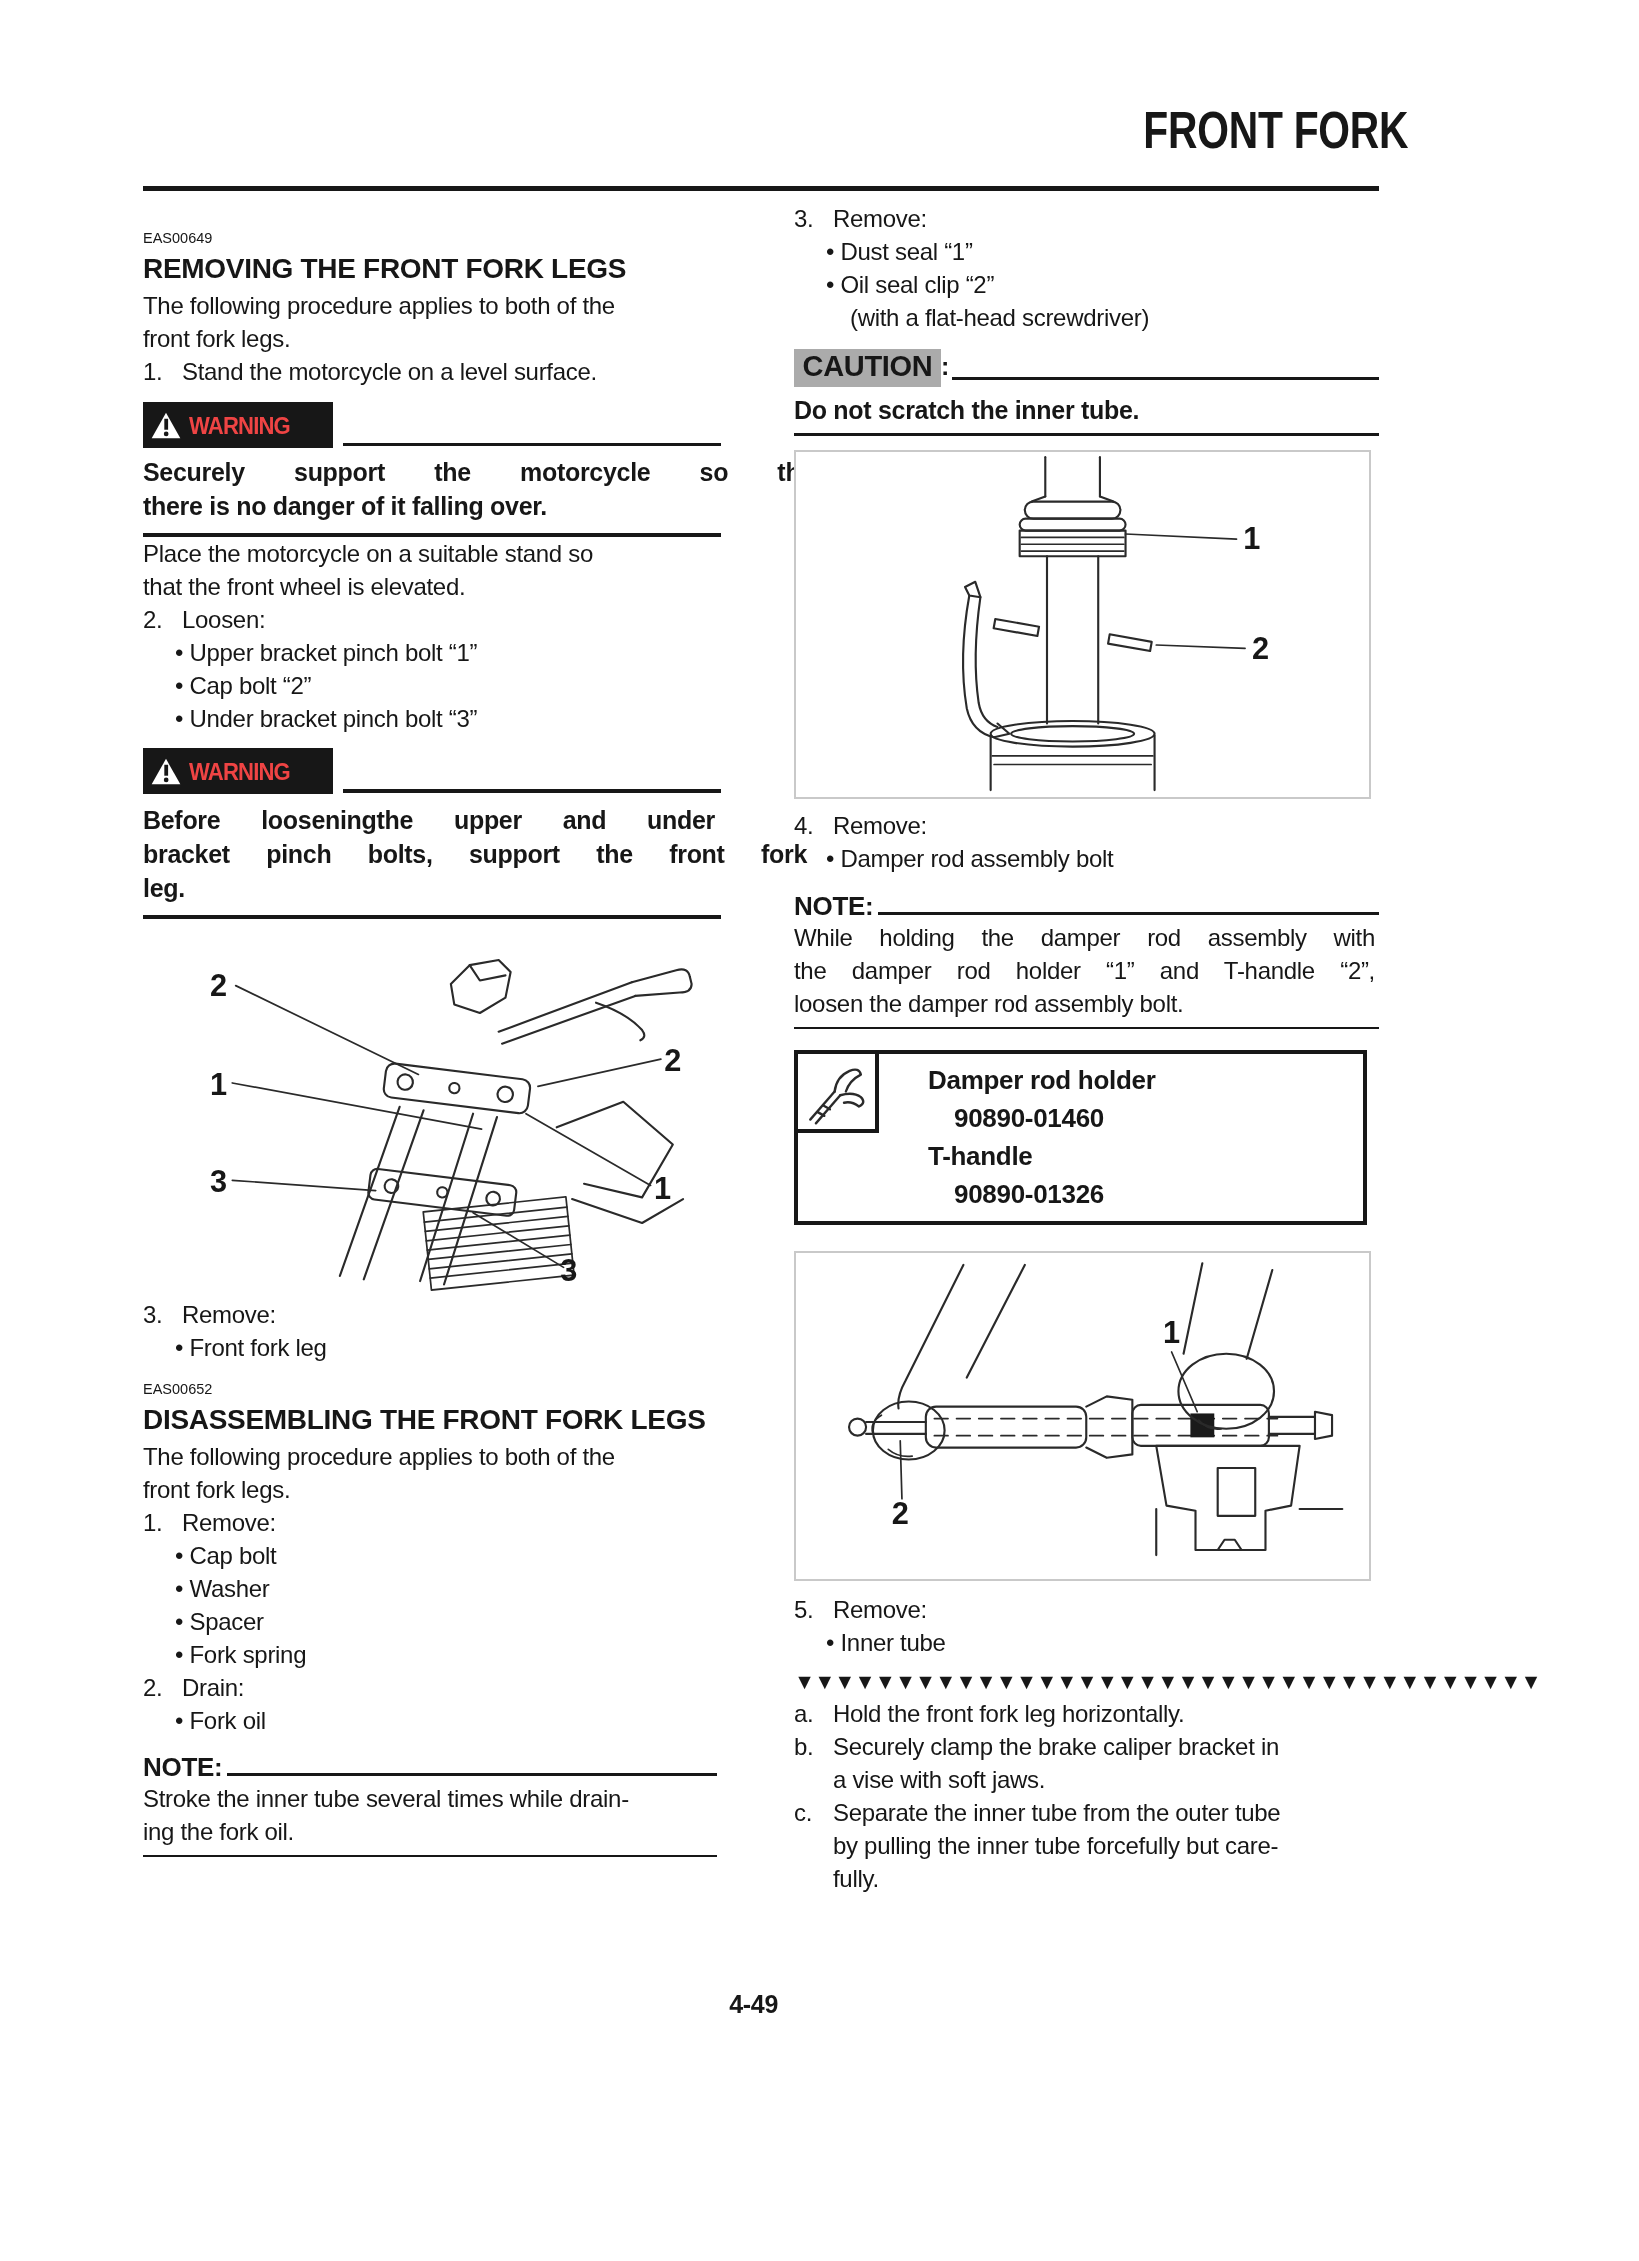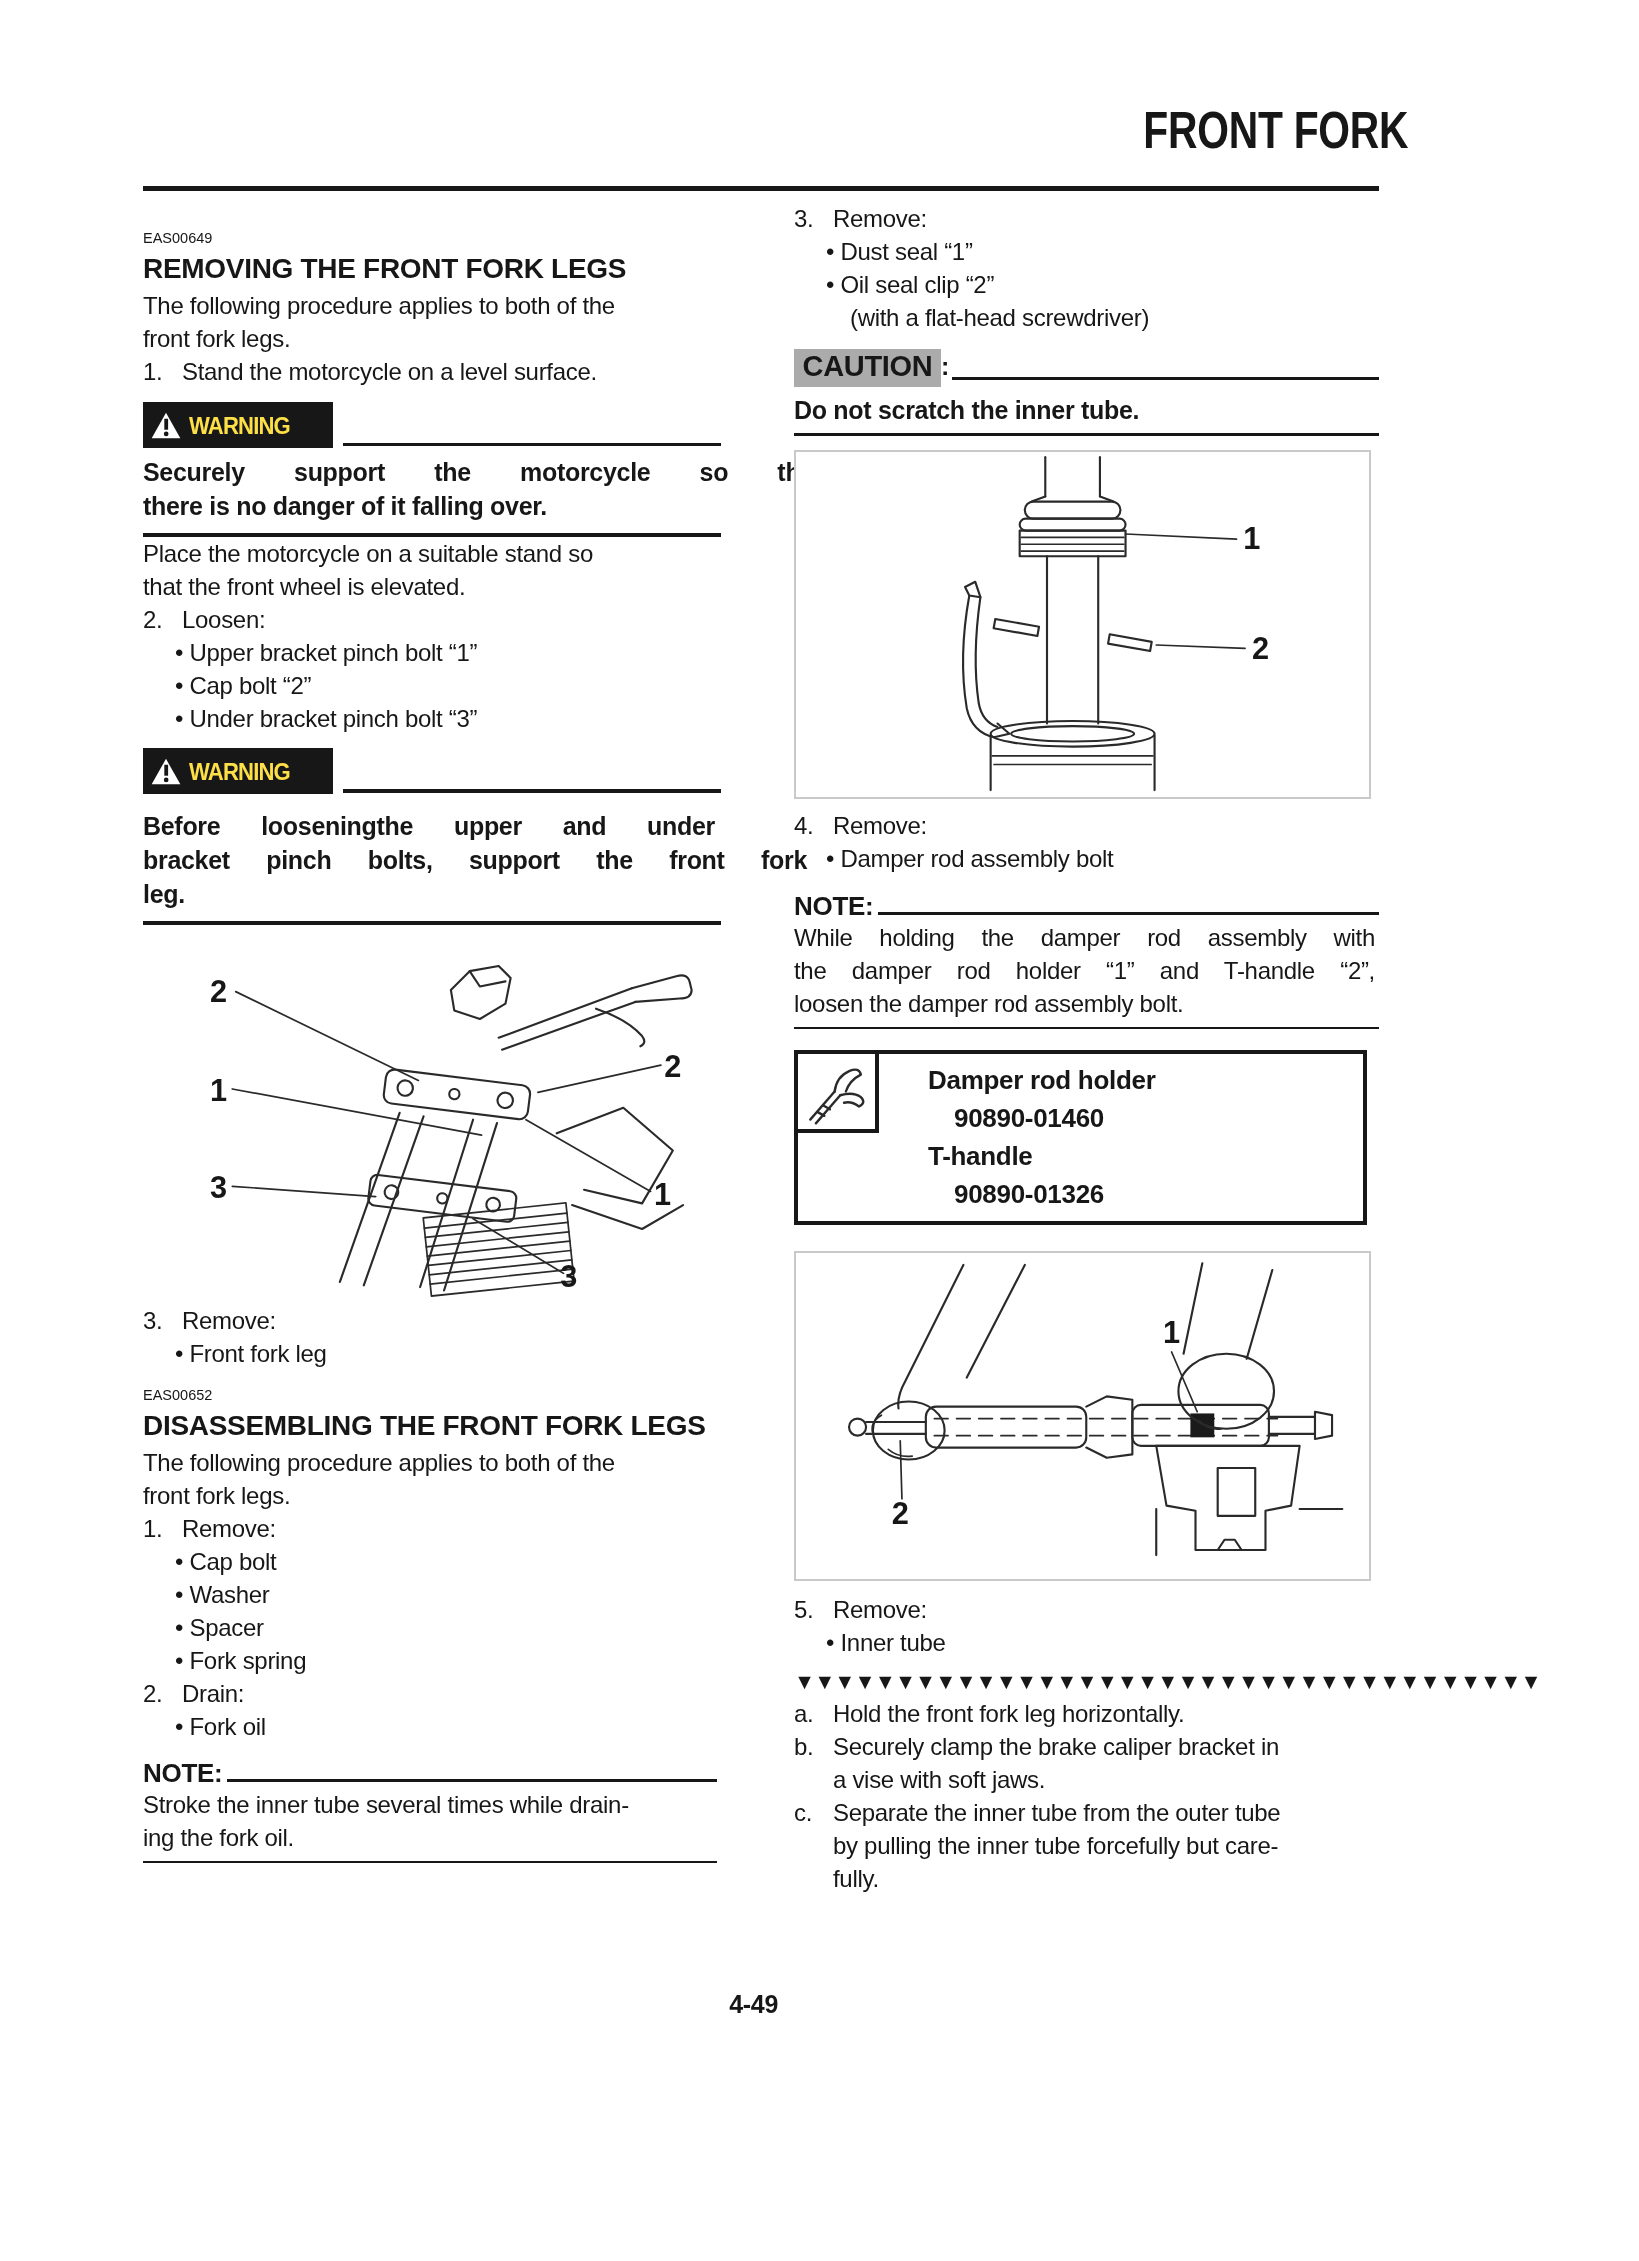--- a/index.html
+++ b/index.html
@@ -22,21 +22,21 @@
   .title{font-size:28px;line-height:34px;font-weight:bold;white-space:nowrap;margin-bottom:3.4px;}
   .line{display:block;}
   .step{display:flex;}
   .step .n{width:39px;flex:none;}
   .step .t{flex:1;}
   .bullet{padding-left:32px;}
   .cont{padding-left:56px;}
 
   
   .warnhead{position:relative;margin-top:13.7px;height:46px;}
-  .warnbox{position:absolute;left:0;top:0;width:190px;height:46px;background:#171717;color:#fde047;
+  .warnbox{position:absolute;left:0;top:0;width:190px;height:46px;background:#171717;color:#ef4444;
     display:flex;align-items:center;padding-left:6.8px;box-sizing:border-box;}
   .warnbox .wtxt{font-size:24px;font-weight:bold;letter-spacing:-0.9px;margin-left:6.8px;transform:scaleX(0.92);transform-origin:0 50%;}
   .warnhead .hr{position:absolute;left:200px;width:378px;bottom:1.7px;height:3.4px;background:#171717;}
   .wline{font-weight:bold;font-size:25px;line-height:34px;}
   .jl{text-align:justify;text-align-last:justify;}
   .w795{width:679px;}
   .w670{width:572px;}
   .w777{width:664px;}
   .w680{width:581px;}
   .crule{margin-top:10.2px;width:578px;height:3.4px;background:#171717;}
@@ -133,21 +133,21 @@
       <div class="warnbox">
         <svg width="32" height="29" viewBox="0 0 38 34">
           <polygon points="19,2 36,32 2,32" fill="#ffffff"></polygon>
           <rect x="17" y="9" width="4.5" height="13" fill="#171717"></rect>
           <circle cx="19.2" cy="27" r="2.8" fill="#171717"></circle>
         </svg>
         <span class="wtxt">WARNING</span>
       </div>
       <div class="hr"></div>
     </div>
-    <div class="wline jl w670" style="margin-top:15px">Before looseningthe upper and under</div>
+    <div class="wline jl w670" style="margin-top:9px">Before looseningthe upper and under</div>
     <div class="wline jl w777">bracket pinch bolts, support the front fork</div>
     <div class="wline">leg.</div>
     <div class="crule"></div>
 
     <div class="fig1">
       <svg width="504" height="362" viewBox="0 0 590 424" style="font-size:28px">
         <g class="sketch">
           <path d="M296,62 L318,40 L352,34 L366,48 L360,78 L330,96 L300,86 Z"></path>
           <path d="M318,40 L330,58 L360,52"></path>
           <path d="M352,118 L508,60"></path>

